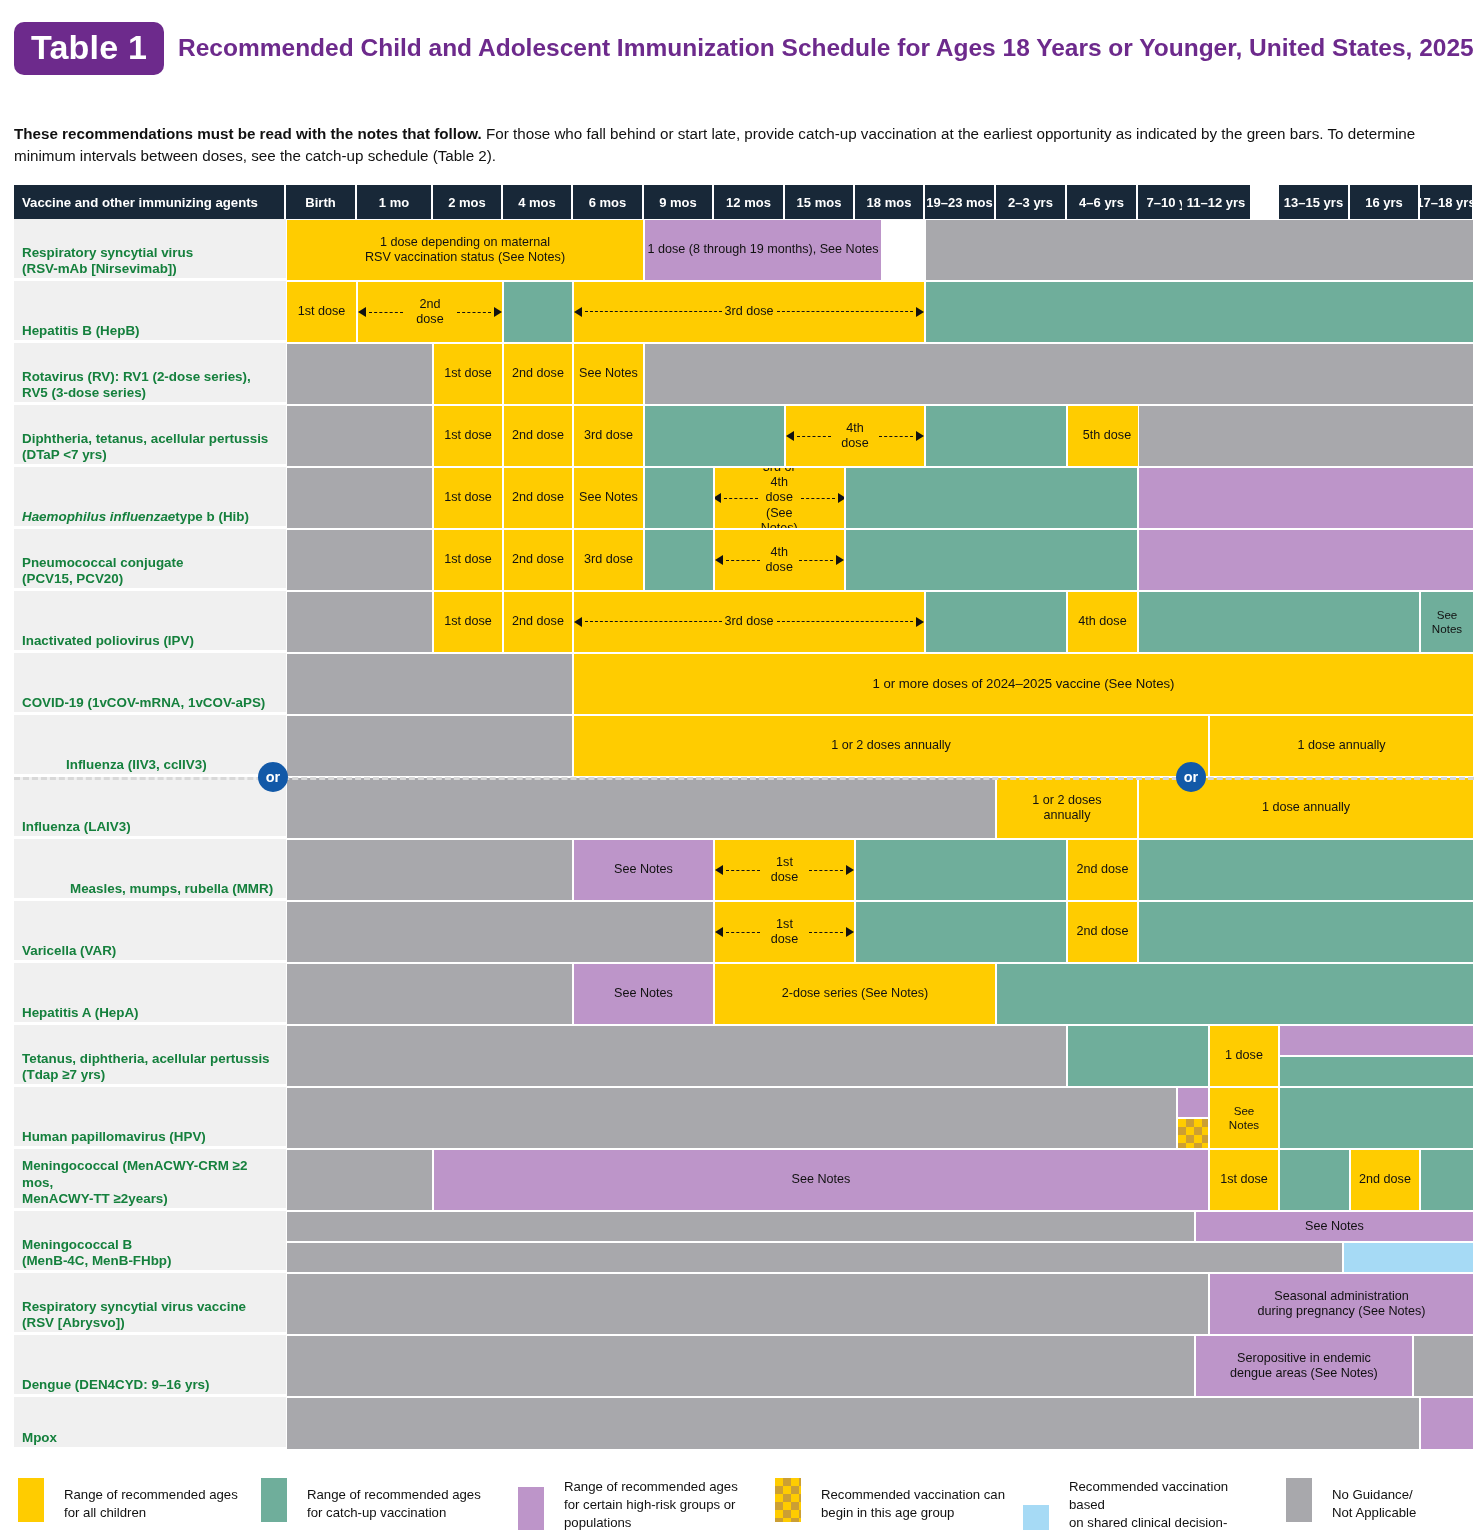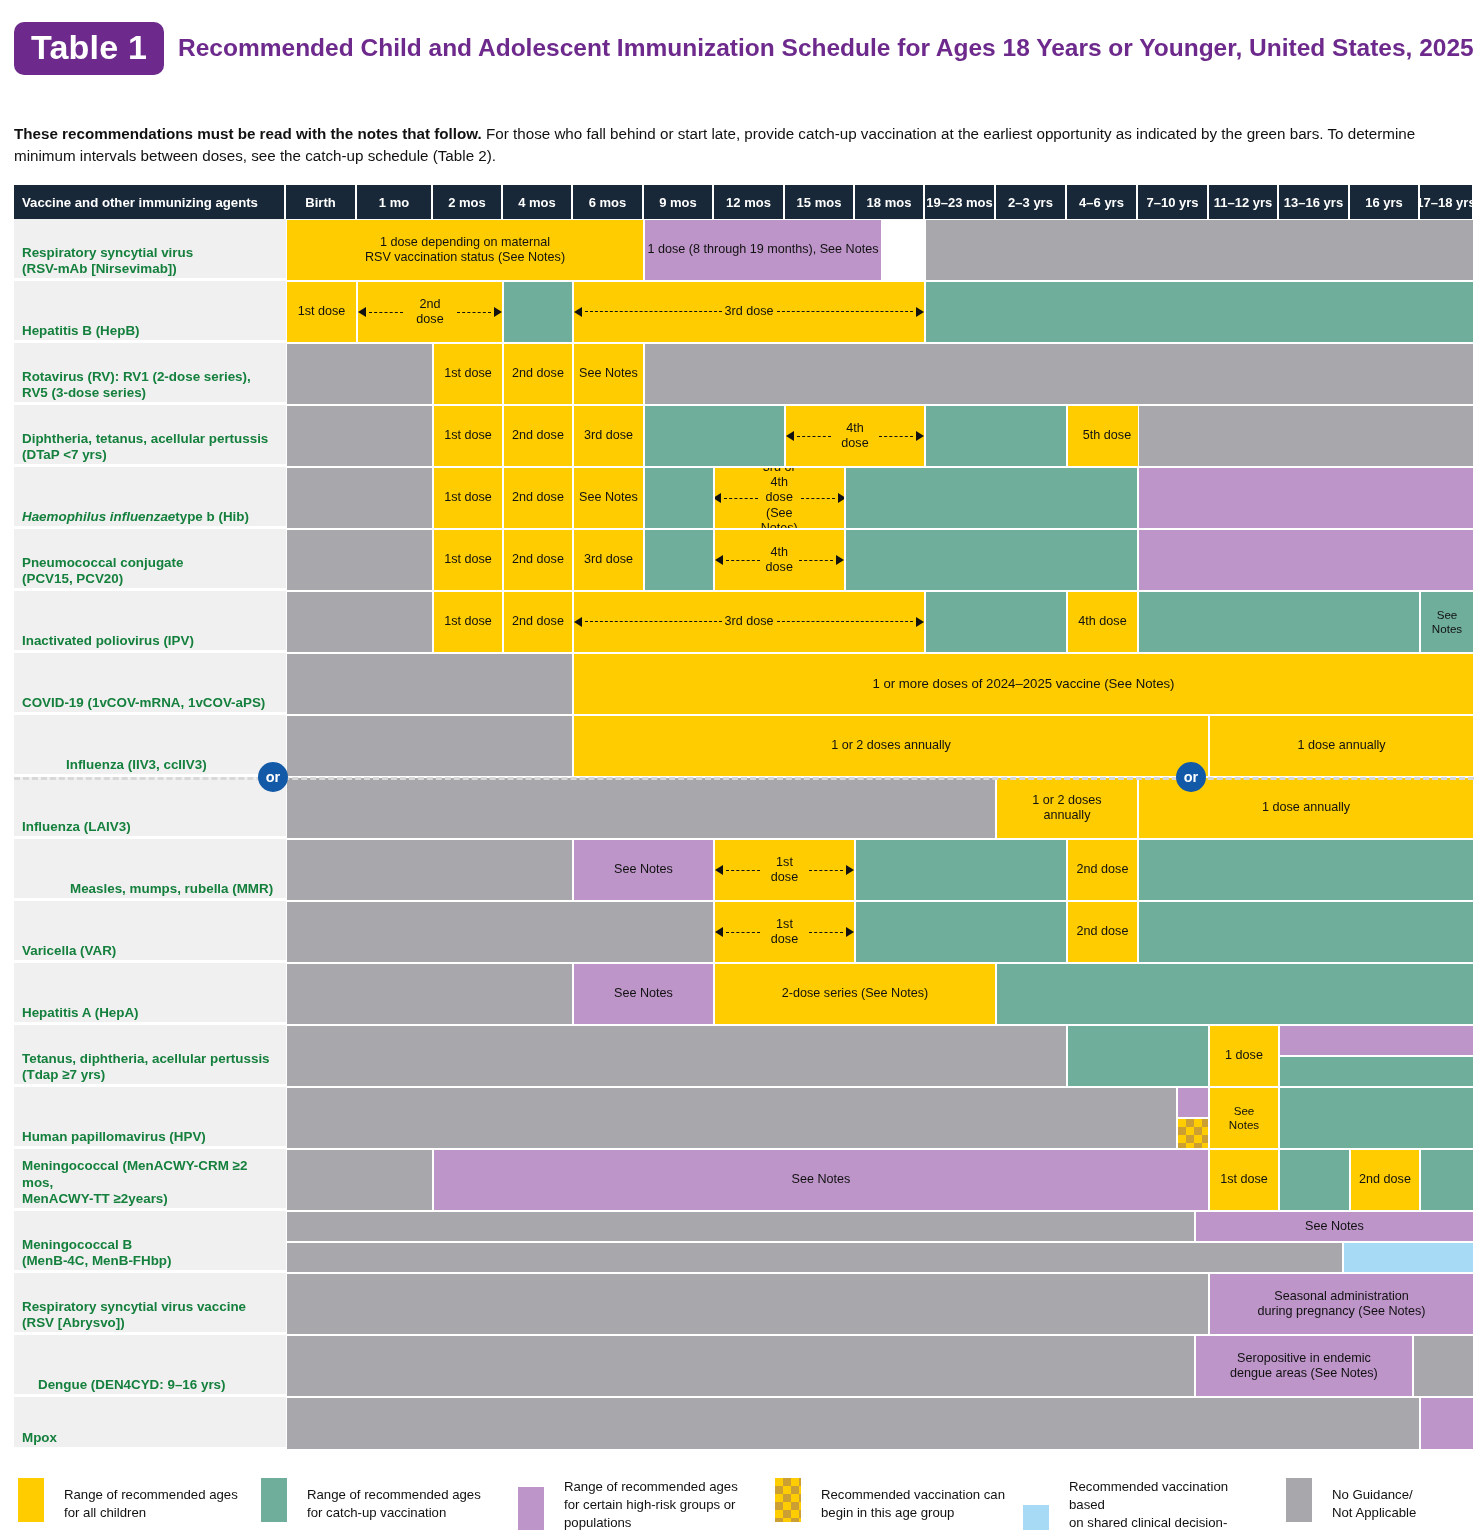--- a/index.html
+++ b/index.html
@@ -222,22 +222,22 @@
         <div class="hdr-cell" style="left: 489px; width: 70px;">4 mos</div>
         <div class="hdr-cell" style="left: 559px; width: 71px;">6 mos</div>
         <div class="hdr-cell" style="left: 630px; width: 70px;">9 mos</div>
         <div class="hdr-cell" style="left: 700px; width: 71px;">12 mos</div>
         <div class="hdr-cell" style="left: 771px; width: 70px;">15 mos</div>
         <div class="hdr-cell" style="left: 841px; width: 70px;">18 mos</div>
         <div class="hdr-cell" style="left: 911px; width: 71px;">19–23 mos</div>
         <div class="hdr-cell" style="left: 982px; width: 71px;">2–3 yrs</div>
         <div class="hdr-cell" style="left: 1053px; width: 71px;">4–6 yrs</div>
         <div class="hdr-cell" style="left: 1124px; width: 71px;">7–10 yrs</div>
-        <div class="hdr-cell" style="left: 1195px; width: 70px; text-align: center;">11–12 yrs</div>
-        <div class="hdr-cell" style="left: 1265px; width: 71px;">13–16 yrs</div>
+        <div class="hdr-cell" style="left: 1168px; width: 70px; text-align: center;">11–12 yrs</div>
+        <div class="hdr-cell" style="left: 1265px; width: 71px;">13–15 yrs</div>
         <div class="hdr-cell" style="left: 1336px; width: 70px;">16 yrs</div>
         <div class="hdr-cell" style="left: 1406px; width: 54px;">17–18 yrs</div>
       </div>
     <div class="body-area" id="body-area">
         <div class="row" style="top: 0px; height: 62px;">
           <div class="rowlabel">
             <span style="white-space: pre-line;">Respiratory syncytial virus
 (RSV-mAb [Nirsevimab])</span>
           </div>
           <div class="track">
@@ -597,21 +597,21 @@
           <div class="track">
             <div class="seg c-gray" style="left: 0px; width: 923px; top: 0px; height: 62px;"></div>
             <div class="seg c-purple" style="left: 923px; width: 265px; top: 0px; height: 62px;">
               <span style="white-space: pre-line;">Seasonal administration
 during pregnancy (See Notes)</span>
             </div>
           </div>
         </div>
         <div class="row" style="top: 1116px; height: 62px;">
           <div class="rowlabel">
-            <span style="white-space: pre-line; margin-left: 16px;">Dengue (DEN4CYD: 9–16 yrs)</span>
+            <span style="white-space: pre-line;">Dengue (DEN4CYD: 9–16 yrs)</span>
           </div>
           <div class="track">
             <div class="seg c-gray" style="left: 0px; width: 908.8px; top: 0px; height: 62px;"></div>
             <div class="seg c-purple" style="left: 908.8px; width: 218.2px; top: 0px; height: 62px;">
               <span style="white-space: pre-line;">Seropositive in endemic
 dengue areas (See Notes)</span>
             </div>
             <div class="seg c-gray" style="left: 1127px; width: 61px; top: 0px; height: 62px;"></div>
           </div>
         </div>

